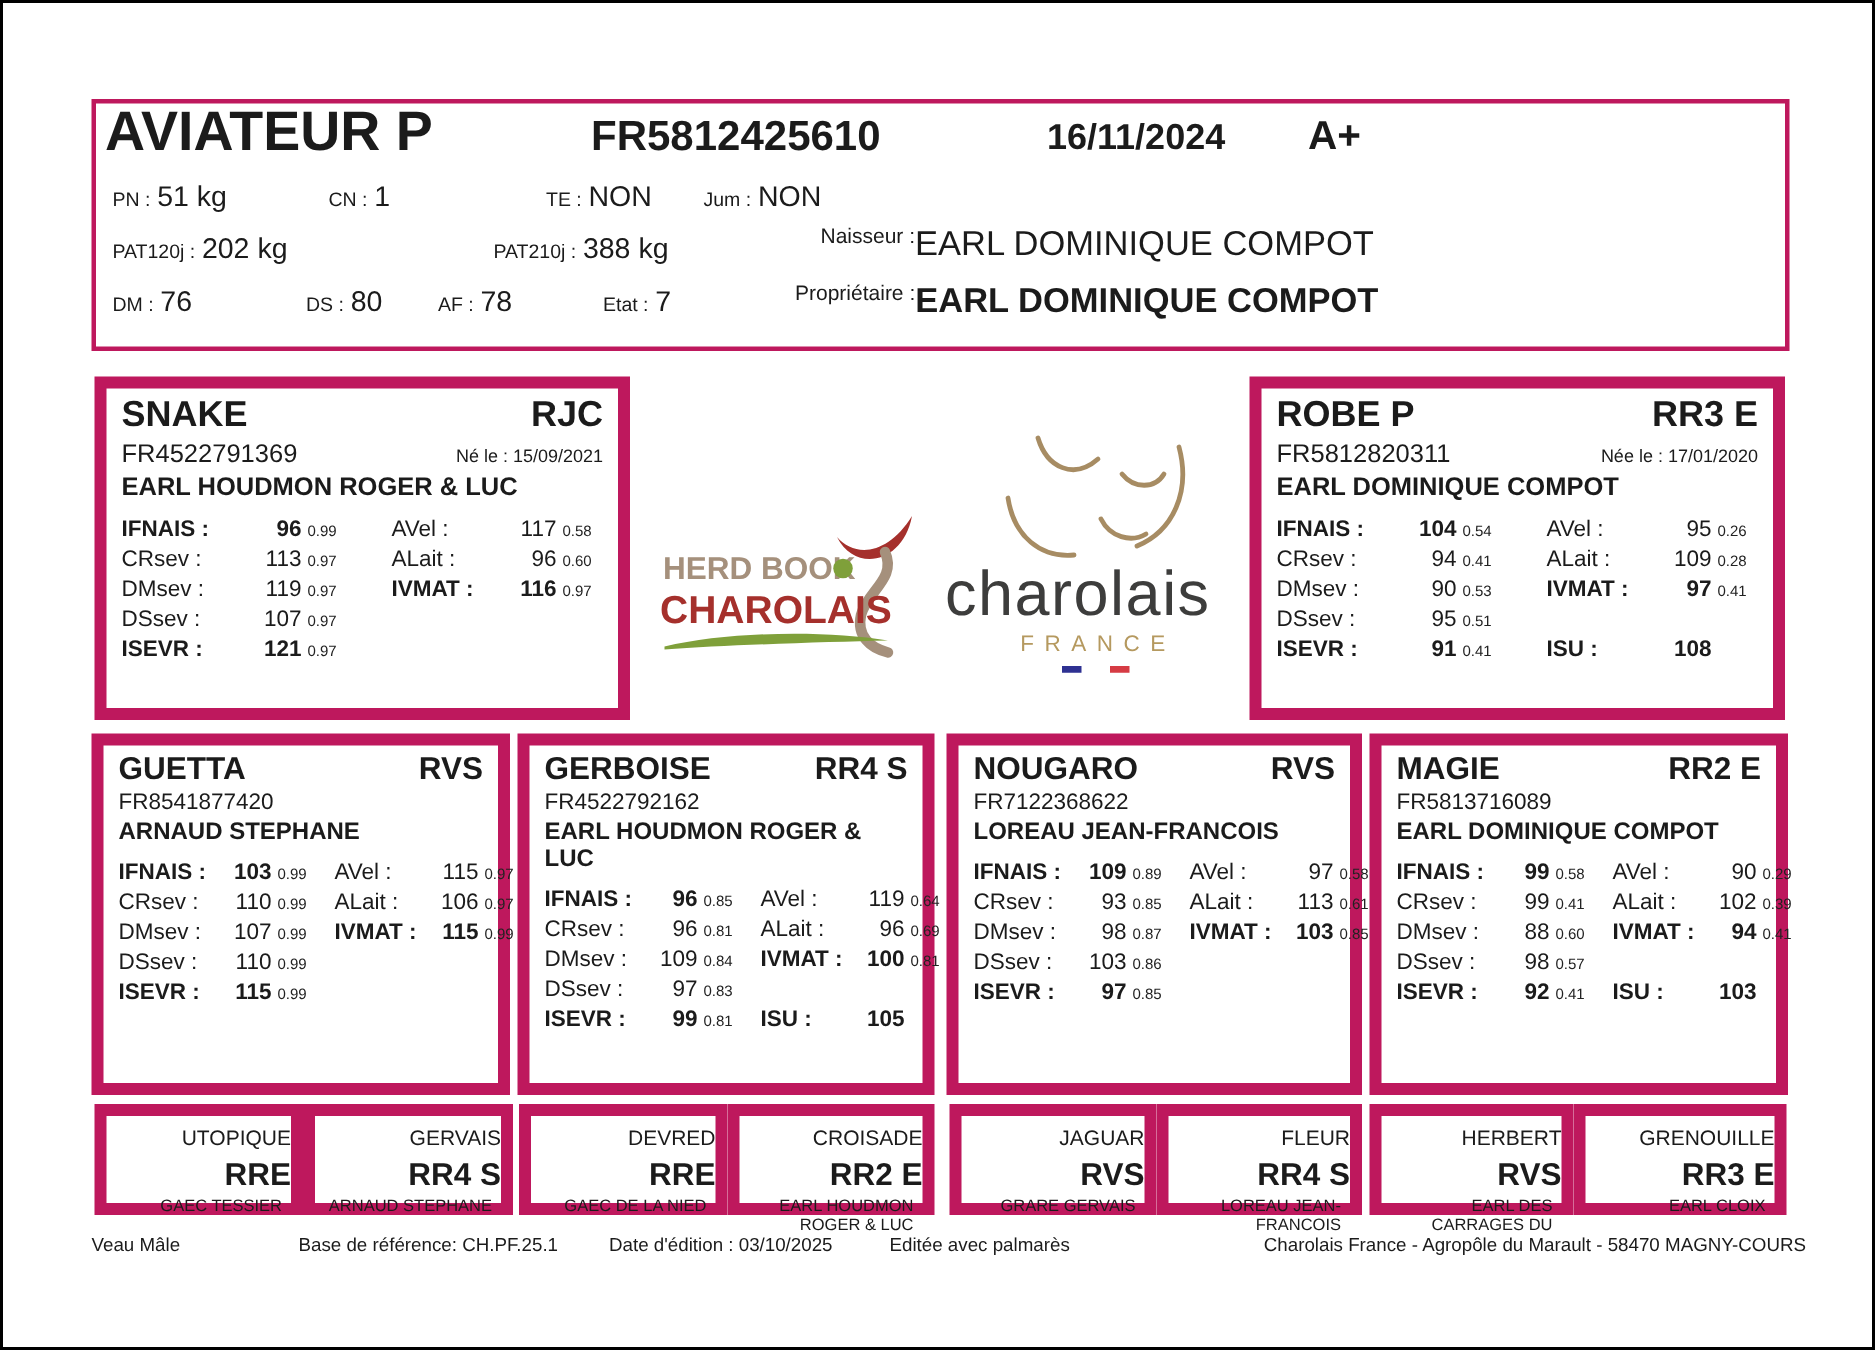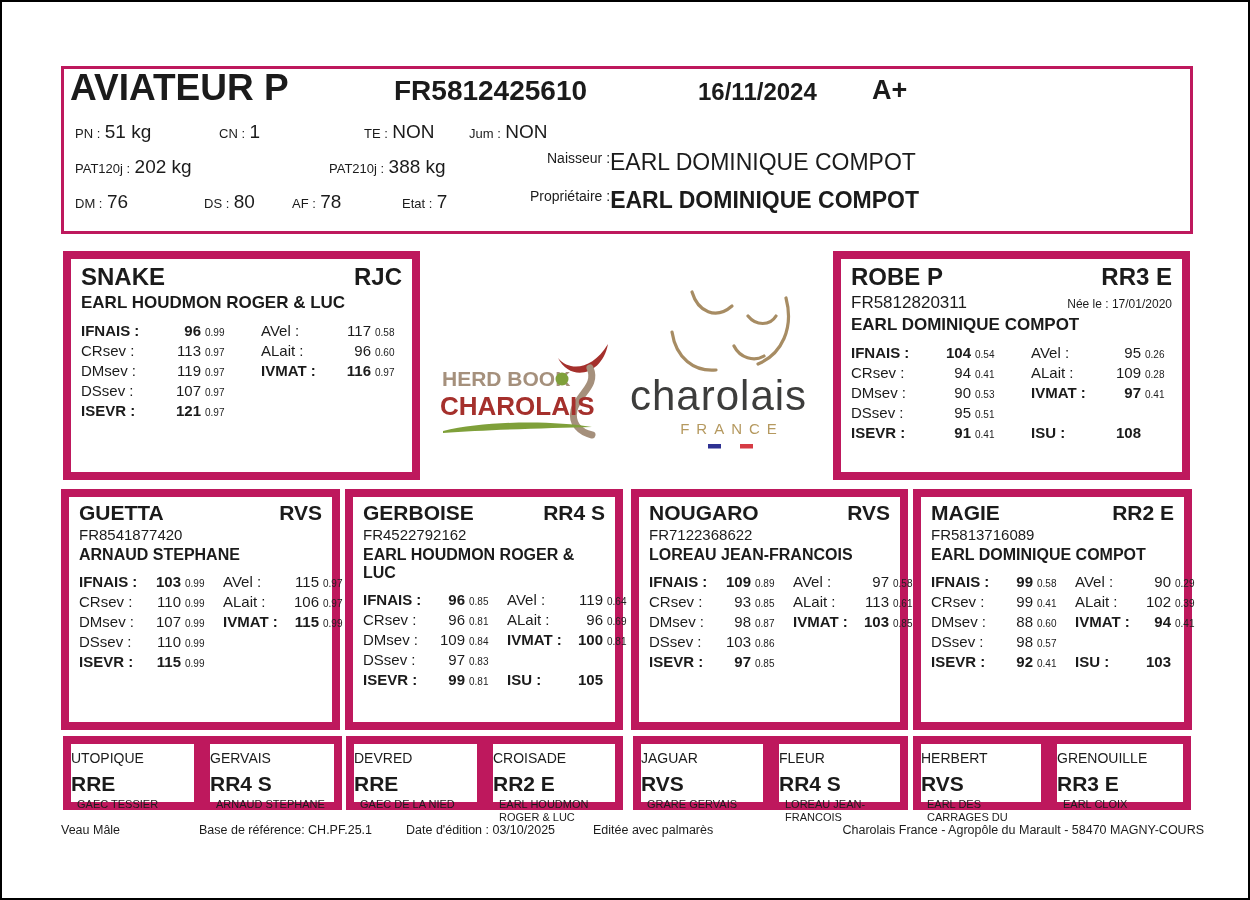--- a/index.html
+++ b/index.html
@@ -40,21 +40,21 @@
   .sr{display:inline-block;font-size:10px;margin-left:4px;color:#222;}
   .b{font-weight:bold;}
   .parent .colL .sl{width:72px;} .parent .colL .sv{width:48px;} .parent .colL .sr{width:38px;}
   .parent .colR{margin-left:18px;}
   .parent .colR .sl{width:64px;} .parent .colR .sv{width:46px;}
   .gp .colL .sl{width:62px;} .gp .colL .sv{width:40px;} .gp .colL .sr{width:30px;}
   .gp .colR{margin-left:8px;}
   .gp .colR .sl{width:56px;} .gp .colR .sv{width:40px;}
 
   
-  .gbox{text-align:left;padding-top:6px;}
+  .gbox{text-align:right;padding-top:6px;}
   .gname{font-size:14px;}
   .gcode{font-size:21px;font-weight:bold;margin-top:6px;}
   .gbreeder{font-size:11px;line-height:1.15;margin-top:2px;padding:0 6px;}
 
   
   .ft{position:absolute;top:821px;font-size:12.5px;white-space:nowrap;}
 
   
   .logos{position:absolute;left:430px;top:276px;width:410px;height:190px;}
   .logos svg{position:absolute;}
@@ -83,20 +83,24 @@
     <span class="fld" style="left:140px;top:122px"><span class="flbl">DS :</span> <span class="fval">80</span></span>
     <span class="fld" style="left:228px;top:122px"><span class="flbl">AF :</span> <span class="fval">78</span></span>
     <span class="fld" style="left:338px;top:122px"><span class="flbl">Etat :</span> <span class="fval">7</span></span>
     <span class="fld" style="left:466px;top:118px"><span class="flbl" style="font-size:14px">Propriétaire :</span> <span class="bigb">EARL DOMINIQUE COMPOT</span></span>
   </div>
 
   <div class="box parent" style="left:61px;top:249px;width:357px;height:229px">
     <div class="pbox-head">
       <span>SNAKE</span>
       <span>RJC</span>
+    </div>
+    <div class="pbox-sub">
+      <span>FR4522791369</span>
+      <span class="born">Né le : 15/09/2021</span>
     </div>
     <div class="pbox-breeder">EARL HOUDMON ROGER &amp; LUC</div>
     <div class="pbox-stats">
       <div class="colL">
         <div class="srow">
             <span class="sl b">IFNAIS :</span>
             <span class="sv b">96</span>
             <span class="sr">0.99</span>
           </div>
         <div class="srow">

